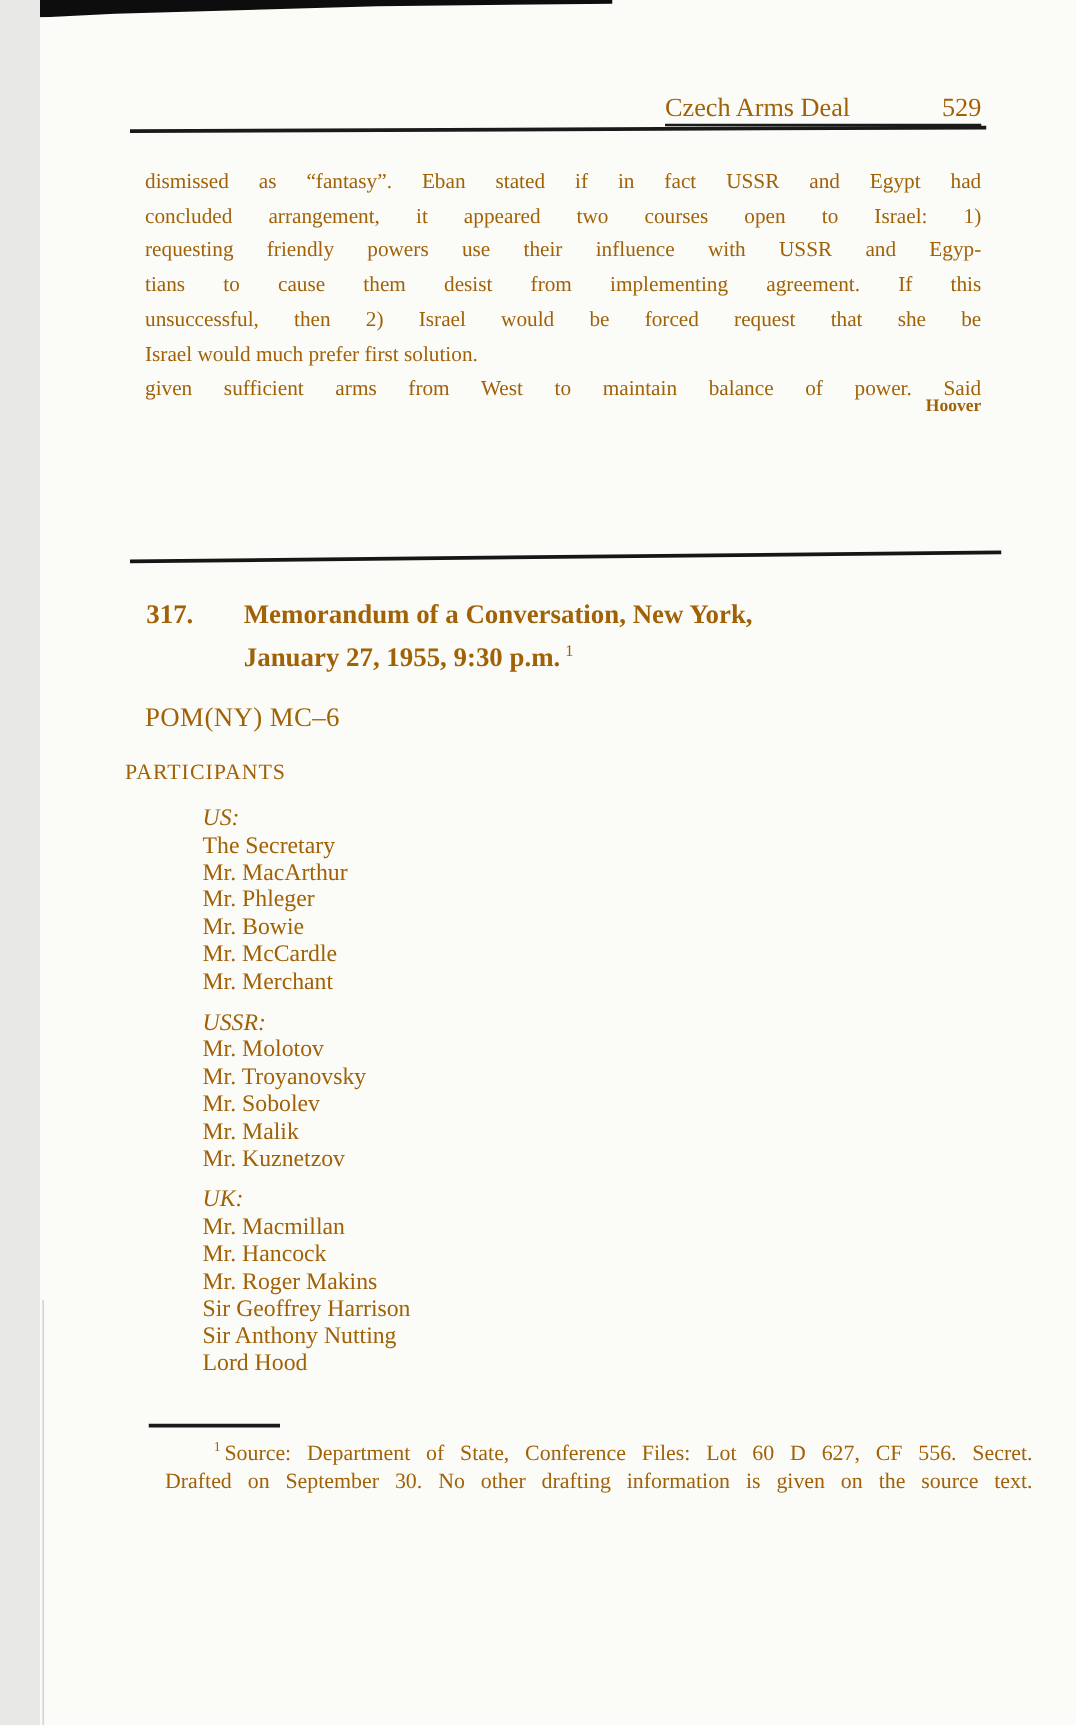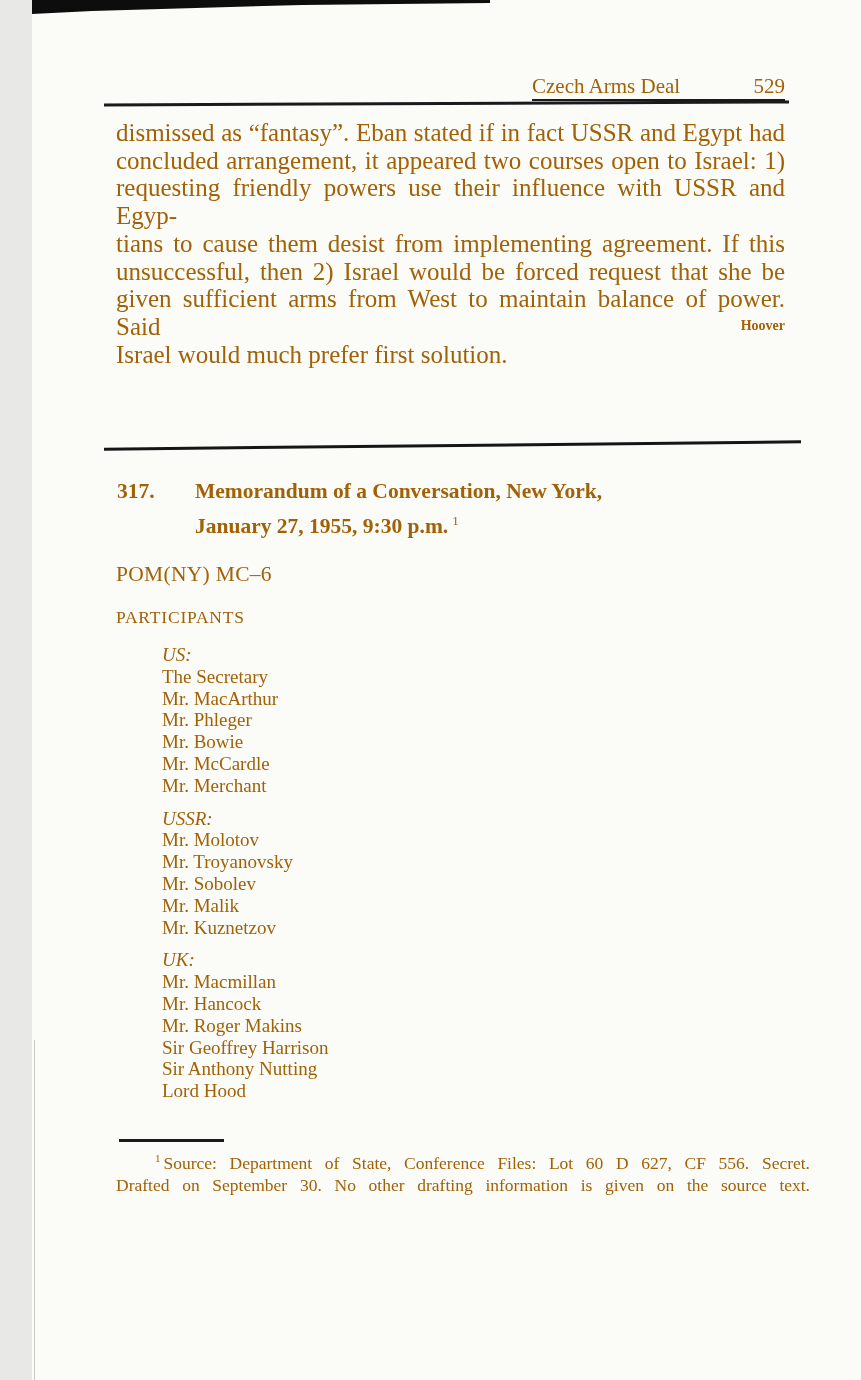--- a/index.html
+++ b/index.html
@@ -26,22 +26,22 @@
     display:flex;justify-content:space-between;align-items:baseline;
     font-size:21px;line-height:24px;padding-bottom:1px;
     border-bottom:2px solid #1a1a1a;
   }
   .head-rule{
     position:absolute;top:102px;left:72px;width:685px;height:3px;background:#1a1a1a;
     transform:rotate(-0.25deg);
   }
   
   .body-par{
-    position:absolute;top:119px;left:84px;width:669px;
-    font-size:25px;line-height:27.7px;
+    position:absolute;top:131px;left:84px;width:669px;
+    font-size:17px;line-height:27.7px;
   }
   .body-par .line{text-align:justify;text-align-last:justify;}
   .body-par .line.last{text-align-last:left;}
   .signature{
     position:absolute;top:318px;left:84px;width:669px;
     text-align:right;font-weight:bold;font-size:14px;
   }
   .section-rule{
     position:absolute;top:444px;left:72px;width:697px;height:3px;background:#161616;
     transform:rotate(-0.6deg);
@@ -50,35 +50,35 @@
   .doc-heading{
     position:absolute;top:476px;left:85px;width:650px;
     display:flex;font-weight:bold;font-size:21.5px;line-height:30px;
   }
   .doc-number{flex:0 0 78px;}
   .doc-title sup{font-size:13px;font-weight:normal;margin-left:4px;}
   .doc-id{
     position:absolute;top:562px;left:84px;font-size:21.5px;letter-spacing:0.3px;
   }
   .participants-heading{
-    position:absolute;top:607px;left:84px;font-size:17.5px;letter-spacing:0.8px;
+    position:absolute;top:607px;left:68px;font-size:17.5px;letter-spacing:0.8px;
   }
   
   .participants{
     position:absolute;top:644px;left:130px;width:400px;
     font-size:19px;line-height:21.8px;
   }
   .group{margin-bottom:11px;}
   .group-label{font-style:italic;}
   
   .footnote-rule{
     position:absolute;top:1139px;left:87px;width:105px;height:3px;background:#1a1a1a;
   }
   .footnote{
-    position:absolute;top:1147px;left:84px;width:694px;
+    position:absolute;top:1147px;left:100px;width:694px;
     font-size:17.5px;line-height:22.5px;
   }
   .footnote .fline{text-align:justify;text-align-last:justify;}
   .footnote .fline.first{padding-left:39px;}
   .footnote sup{font-size:11px;margin-right:3px;}
 </style>
 </head>
 <body>
 
 <div class="page">
@@ -91,22 +91,22 @@
     <span>529</span>
   </div>
   <div class="head-rule"></div>
 
   <div class="body-par">
     <div class="line">dismissed as “fantasy”. Eban stated if in fact USSR and Egypt had</div>
     <div class="line">concluded arrangement, it appeared two courses open to Israel: 1)</div>
     <div class="line">requesting friendly powers use their influence with USSR and Egyp-</div>
     <div class="line">tians to cause them desist from implementing agreement. If this</div>
     <div class="line">unsuccessful, then 2) Israel would be forced request that she be</div>
+    <div class="line last">Israel would much prefer first solution.</div>
     <div class="line">given sufficient arms from West to maintain balance of power. Said</div>
-    <div class="line last">Israel would much prefer first solution.</div>
   </div>
 
   <div class="signature">Hoover</div>
 
   <div class="section-rule"></div>
 
   <div class="doc-heading">
     <div class="doc-number">317.</div>
     <div class="doc-title">
       <div>Memorandum of a Conversation, New York,</div>

